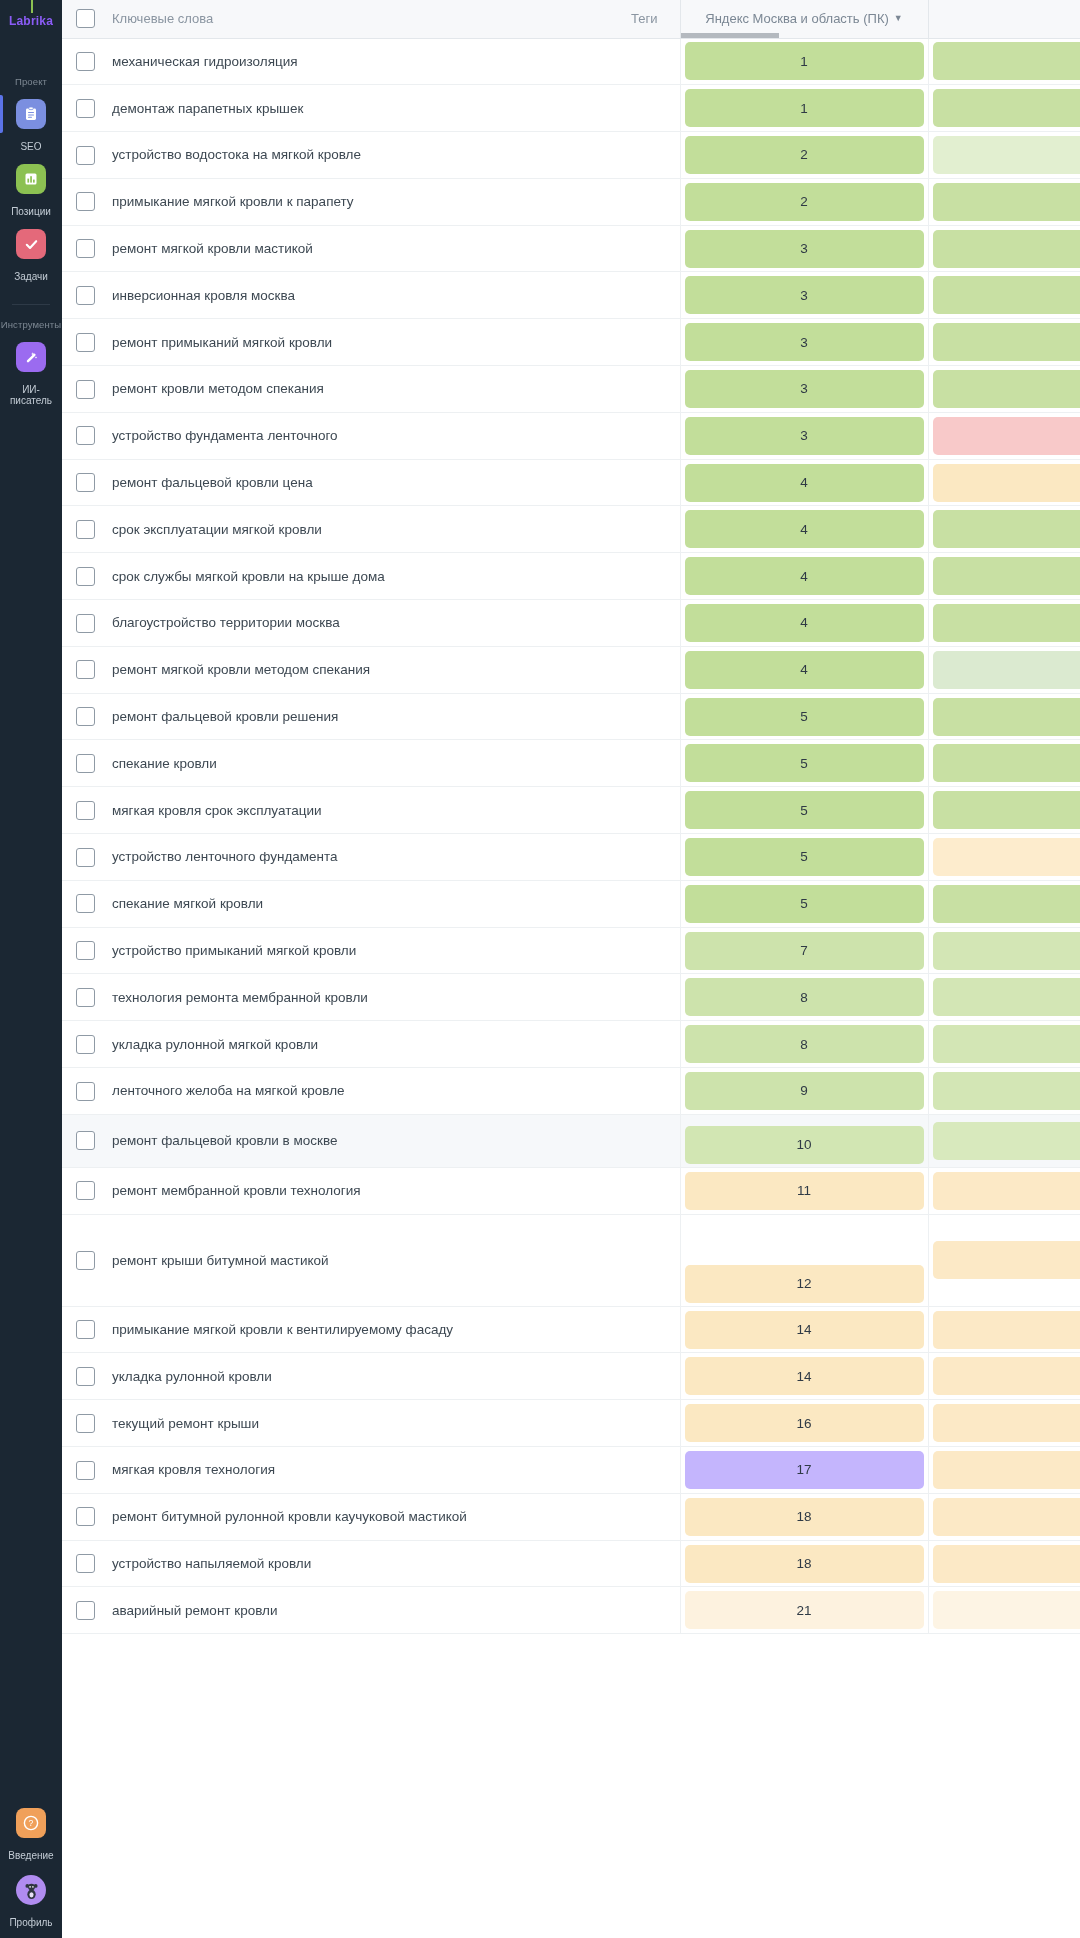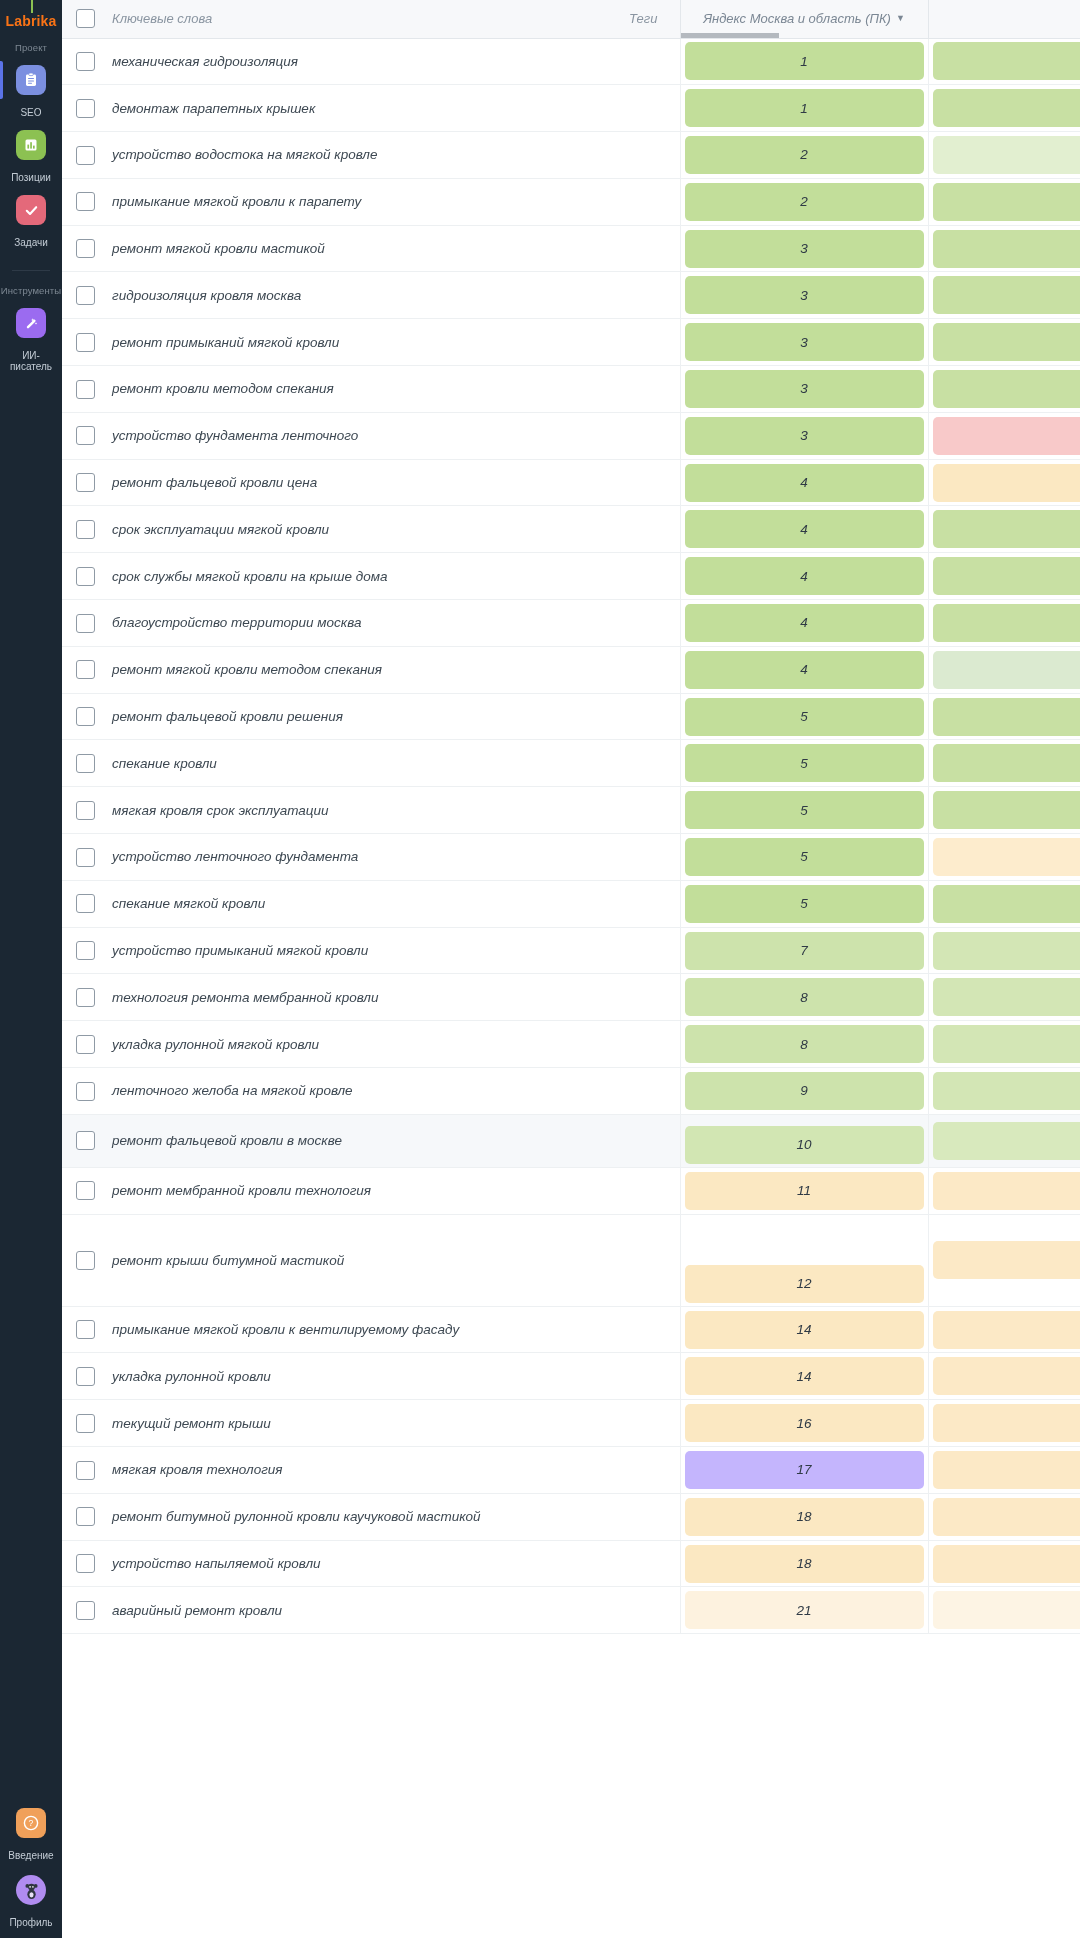--- a/index.html
+++ b/index.html
@@ -18,29 +18,29 @@
     position: relative;
     display: flex; flex-direction: column; align-items: center;
     color: #c9d1d9;
   }
   .logo-wrap {
     width: 100%; height: 42px;
     display: flex; align-items: center; justify-content: center;
     position: relative;
   }
   .logo-text {
-    font-size: 14px; font-weight: bold; color: #f97316;
+    font-size: 12px; font-weight: bold; color: #8b5cf6;
     letter-spacing: 0.2px;
   }
   .logo-tick {
     position: absolute; top: -5px; left: 31px;
     width: 1.5px; height: 18px; background: #8cc152;
   }
   .side-section-label {
-    font-size: 9.5px; color: #7d8893; 
+    font-size: 9.5px; color: #7d8893; margin-top: 34px;
     letter-spacing: 0.1px; text-align: center; width: 100%;
   }
   .side-item {
     display: flex; flex-direction: column; align-items: center;
     width: 100%; margin-top: 12px; cursor: pointer;
     position: relative;
     gap: 8px;
   }
   .side-item .tile {
     width: 30px; height: 30px; border-radius: 8px;
@@ -60,21 +60,21 @@
     width: 38px; height: 1px; background: #2e3a47; margin-top: 22px;
   }
   .side-bottom { position: absolute; bottom: 10px; width: 100%; }
   .avatar-circle {
     width: 30px; height: 30px; border-radius: 50%;
     background: #b08cf0; display: flex; align-items: center; justify-content: center;
     font-size: 17px; line-height: 1;
   }
 
   
-  .main { flex: 1; height: 1938px; background: #ffffff; overflow: hidden; position: relative; font-style: italic; }
+  .main { flex: 1; height: 1938px; background: #ffffff; overflow: hidden; position: relative; }
   table.kw { width: 1080px; border-collapse: collapse; table-layout: fixed; }
   thead th {
     background: #f7f8fa;
     height: 38px; vertical-align: middle;
     font-weight: normal; font-size: 13px; color: #8a95a1;
     border-bottom: 1px solid #e3e7eb;
     position: relative;
   }
   th.c-check { width: 46px; }
   th.c-kw { width: 460px; text-align: left; padding-left: 4px; }
@@ -268,21 +268,21 @@
             <td class="c-tags"></td>
             <td class="c-pos">
               <div class="pill" style="background: rgb(194, 222, 154);">3</div>
             </td>
             <td class="c-pos2">
               <div class="pill2" style="background: rgb(200, 224, 163);"></div>
             </td>
           </tr>
           <tr>
             <td class="c-check"><span class="chk"></span></td>
-            <td class="c-kw">гидроизоляция кровля москва</td>
+            <td class="c-kw">инверсионная кровля москва</td>
             <td class="c-tags"></td>
             <td class="c-pos">
               <div class="pill" style="background: rgb(194, 222, 154);">3</div>
             </td>
             <td class="c-pos2">
               <div class="pill2" style="background: rgb(200, 224, 163);"></div>
             </td>
           </tr>
           <tr>
             <td class="c-check"><span class="chk"></span></td>

